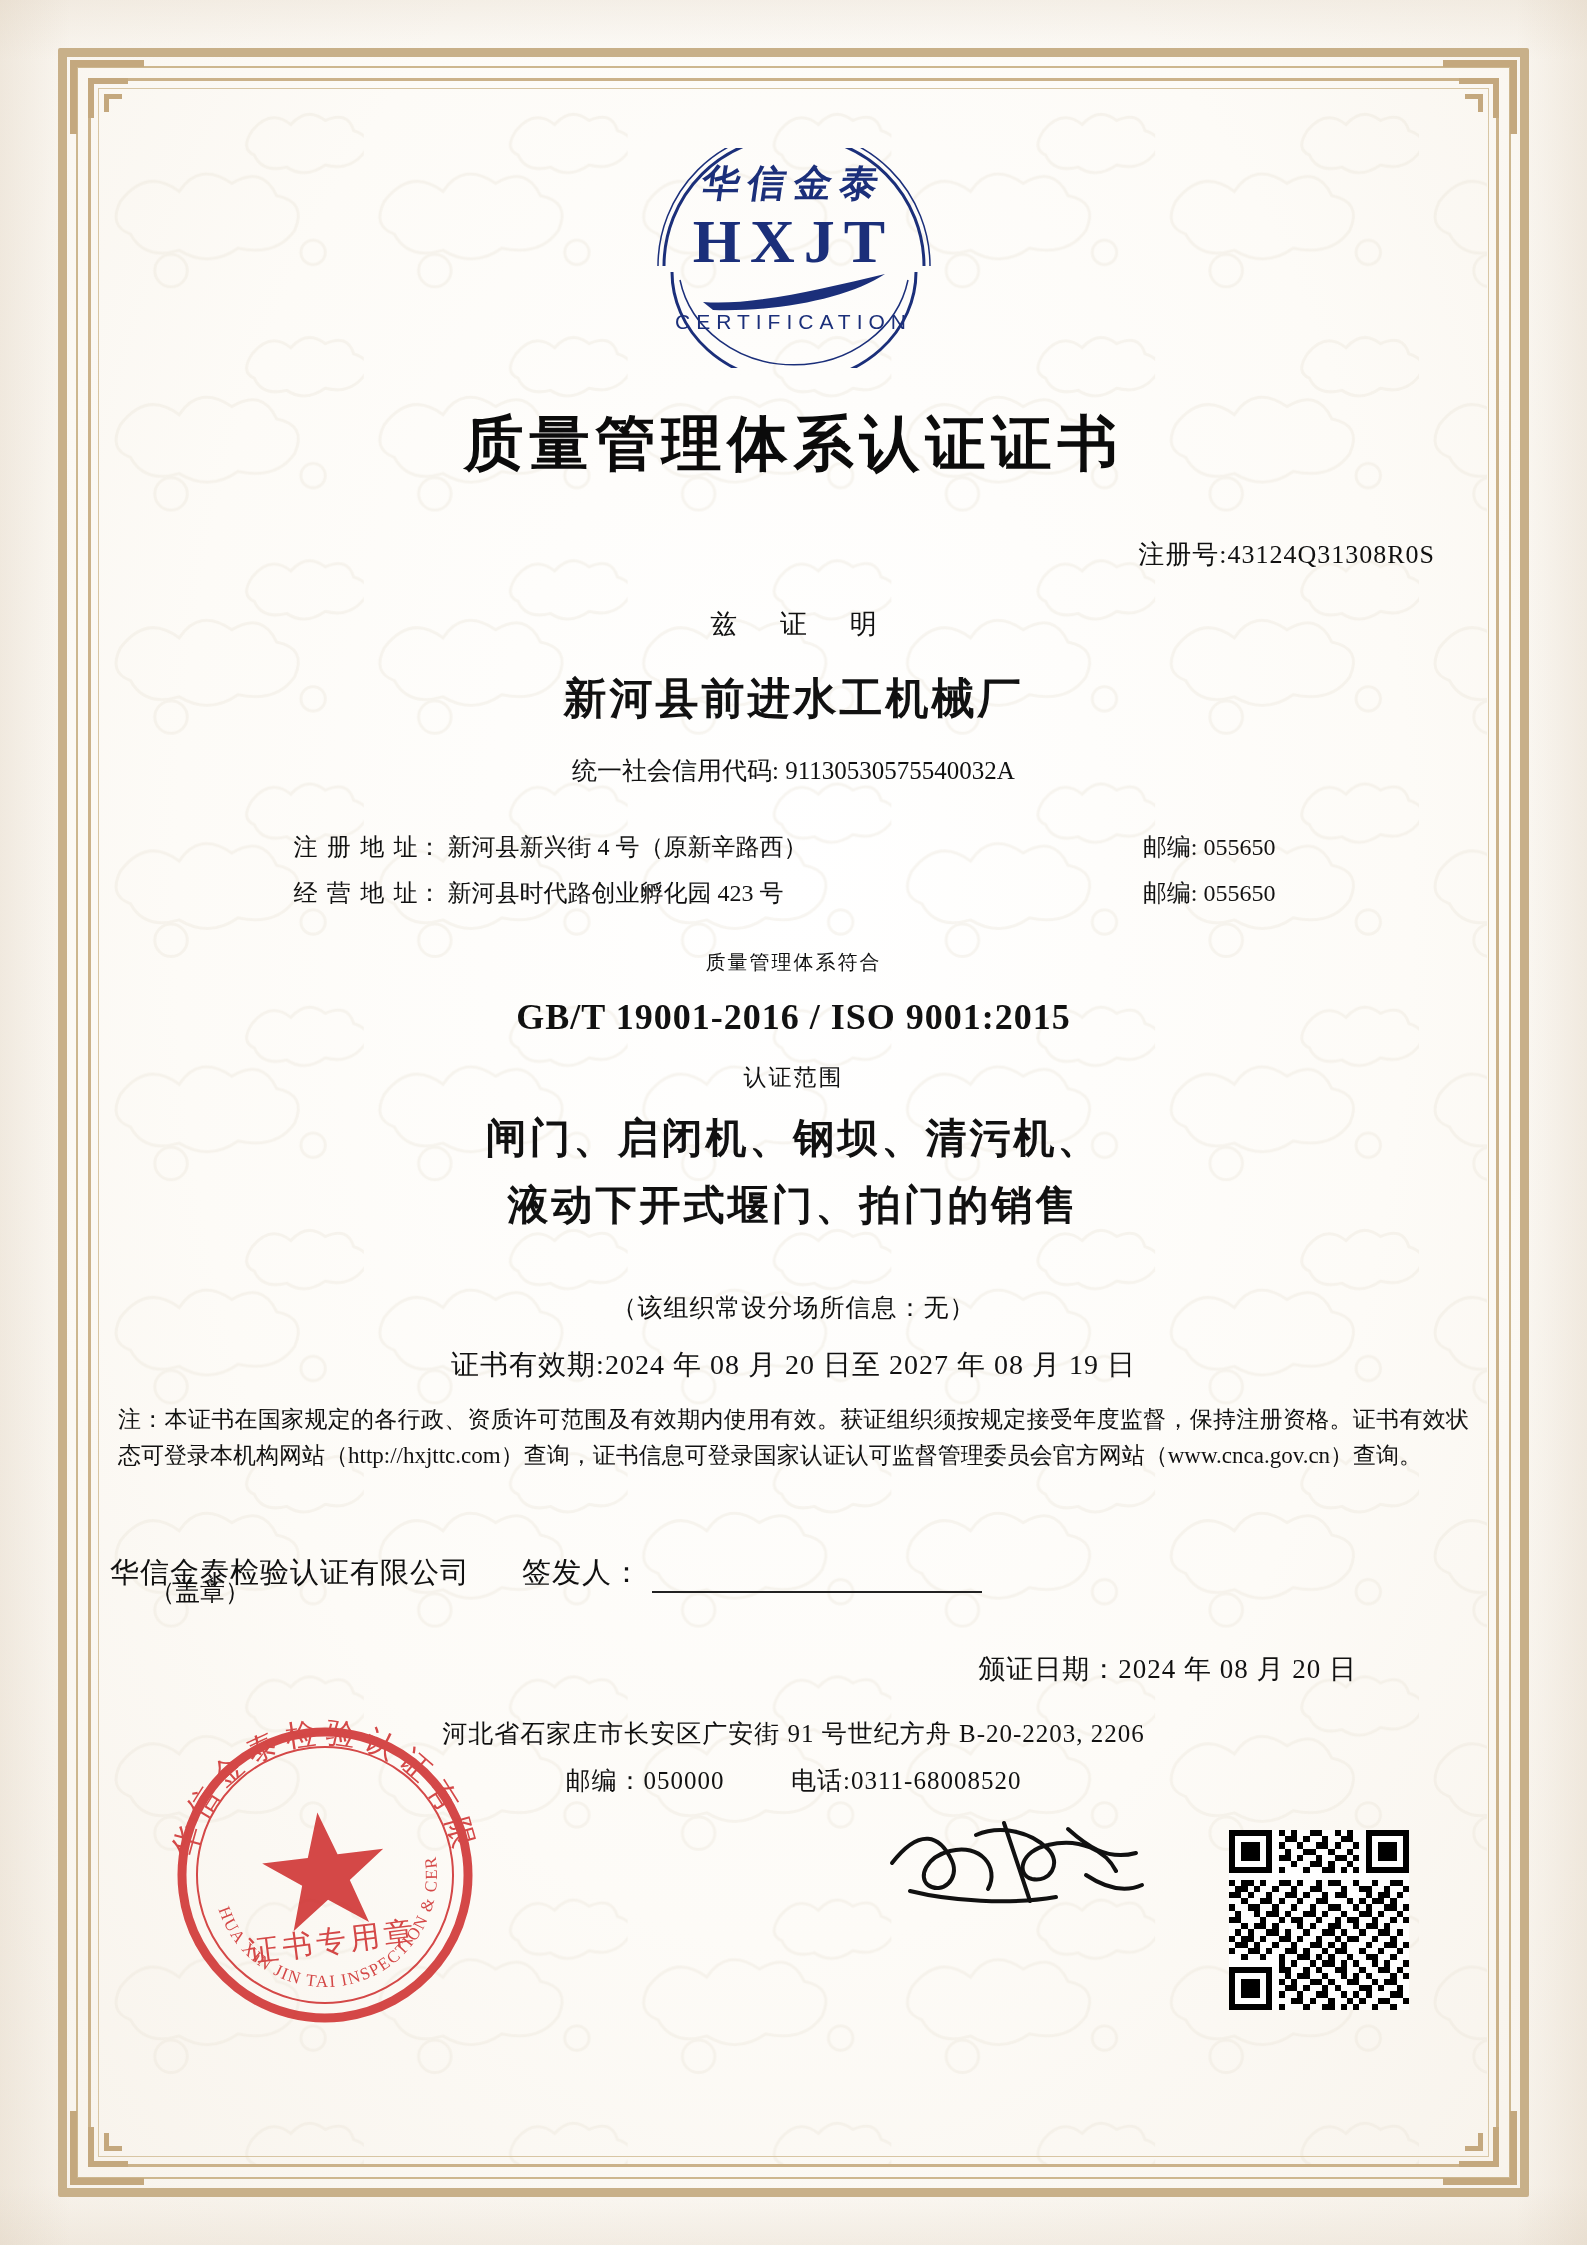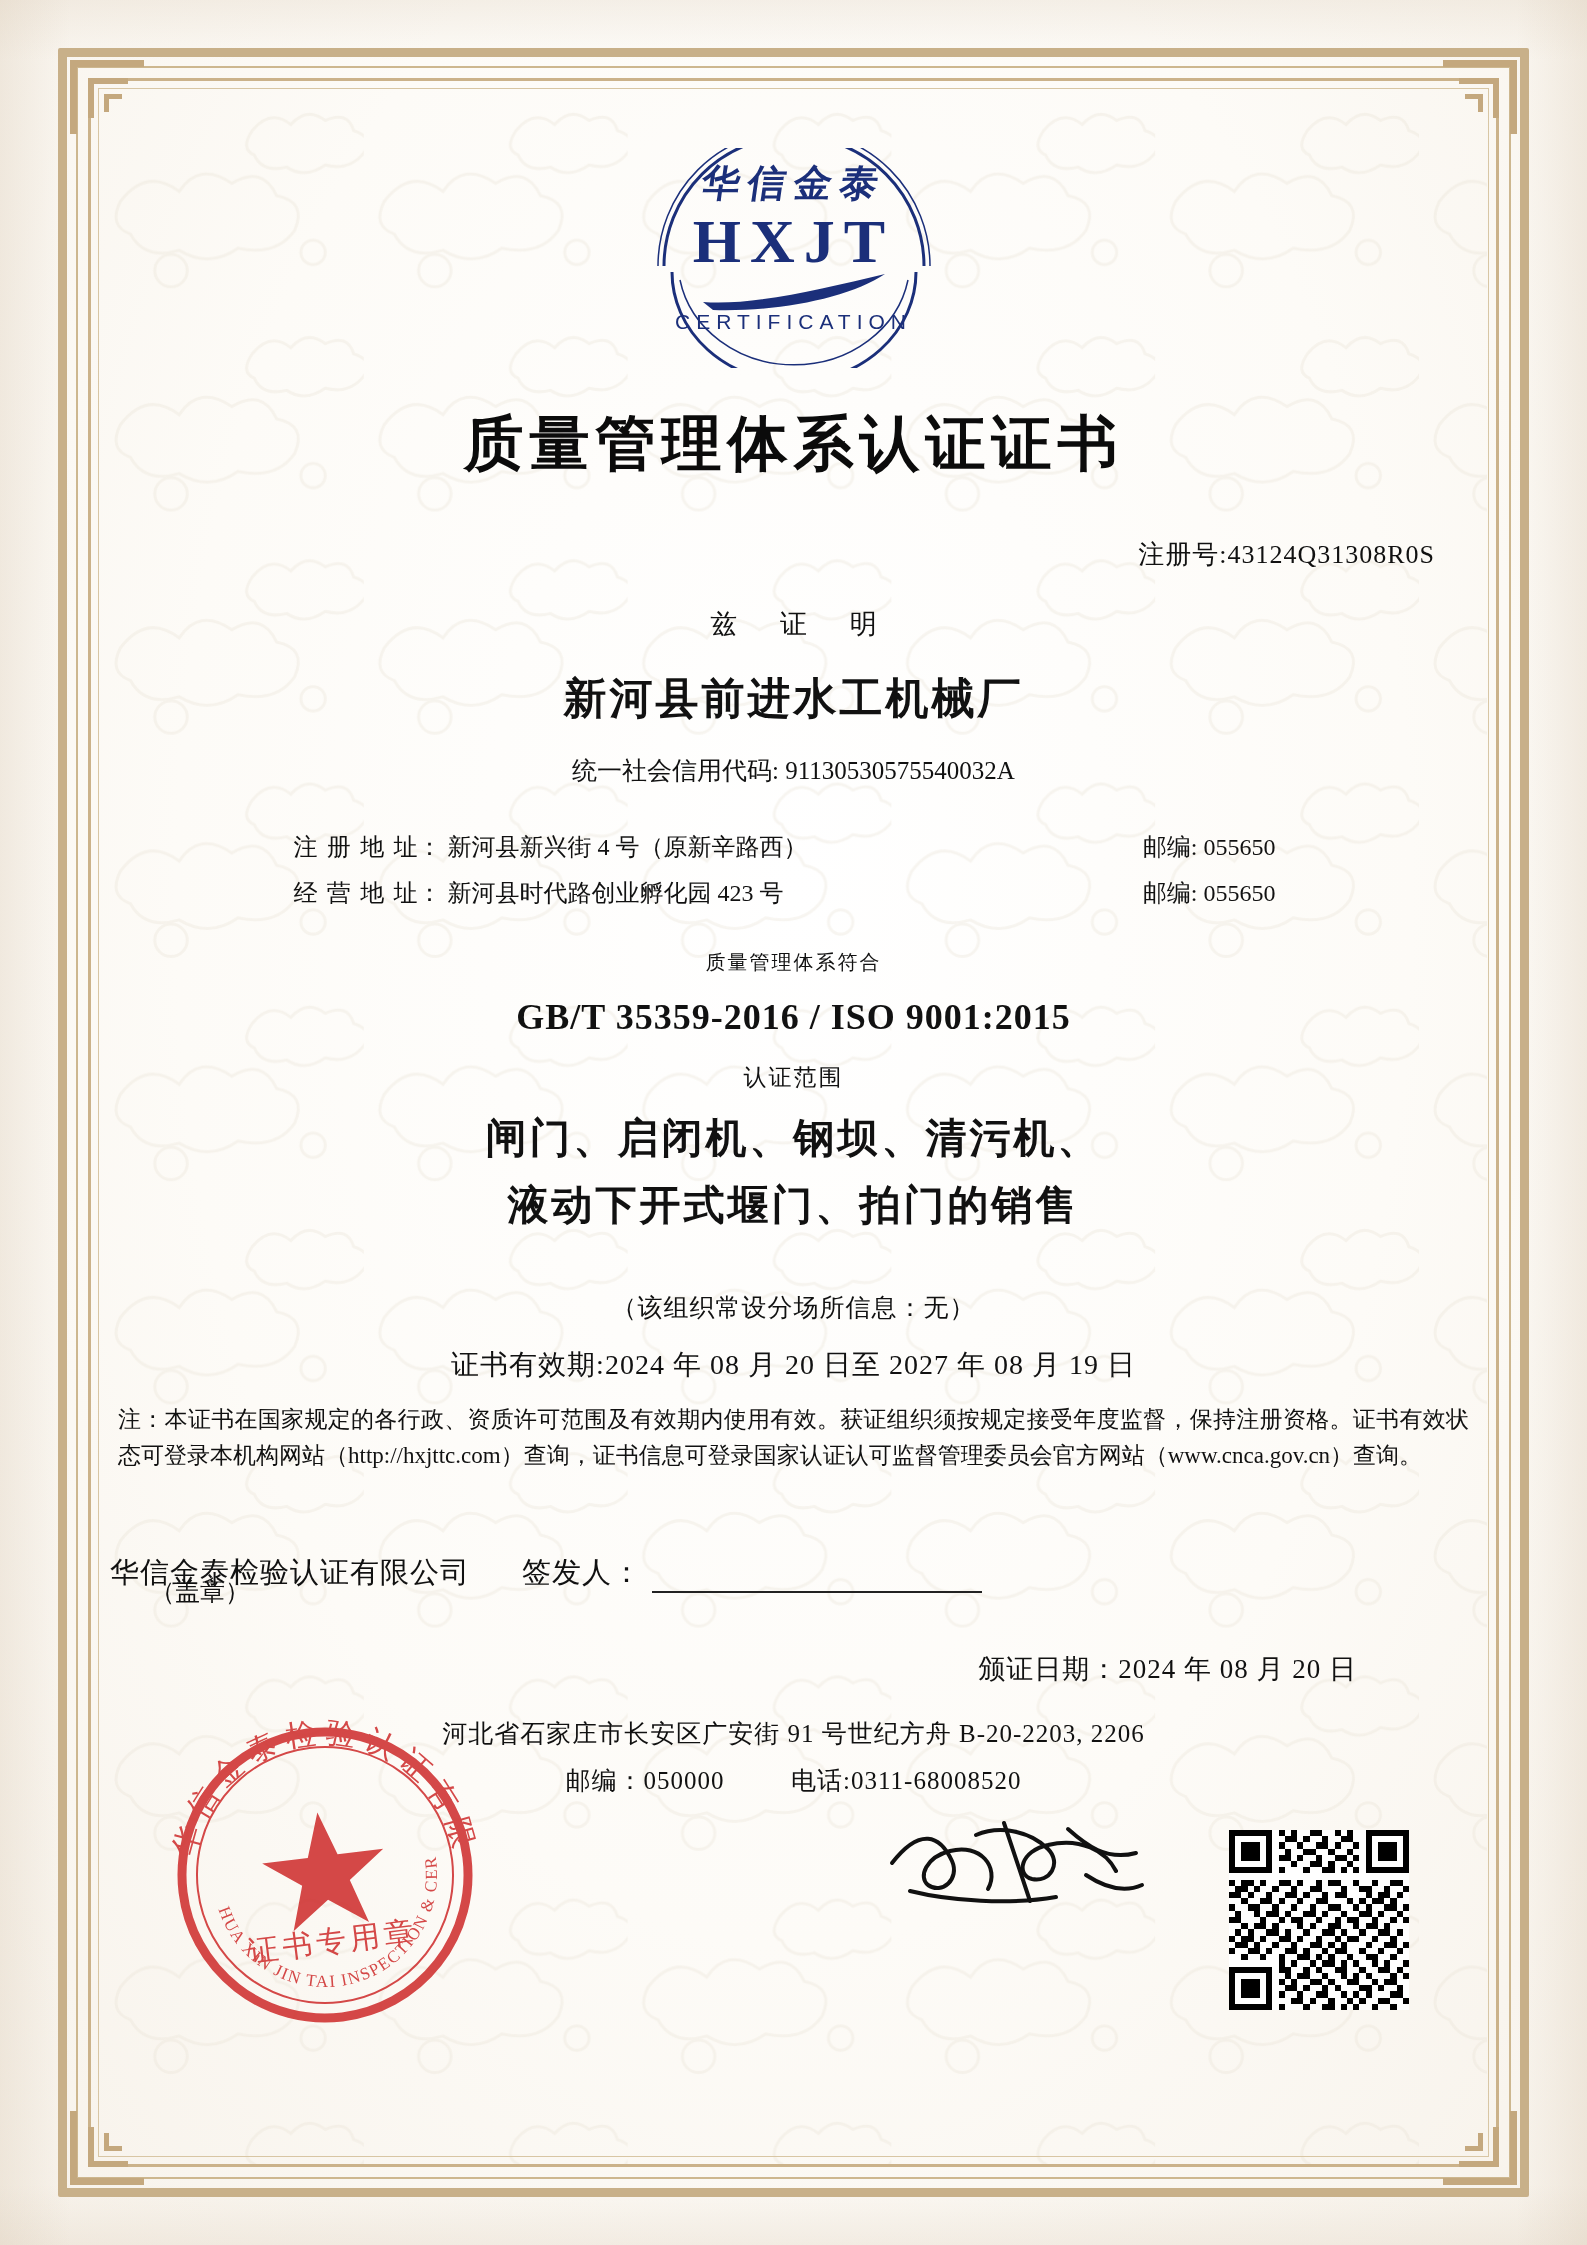--- a/index.html
+++ b/index.html
@@ -435,21 +435,21 @@
         <span class="addr-colon">：</span>
         <span class="addr-value">新河县时代路创业孵化园 423 号</span>
         <span class="addr-zip">
           <span>邮编:</span>
           <span>055650</span>
         </span>
       </div>
     </div>
 
     <div class="conform-label">质量管理体系符合</div>
-    <div class="standard">GB/T 35359-2016 / ISO 9001:2015</div>
+    <div class="standard">GB/T 19001-2016 / ISO 9001:2015</div>
 
     <div class="scope-label">认证范围</div>
     <div class="scope-line">闸门、启闭机、钢坝、清污机、</div>
     <div class="scope-line second">液动下开式堰门、拍门的销售</div>
 
     <div class="branch-note">（该组织常设分场所信息：无）</div>
     <div class="validity">证书有效期:2024 年 08 月 20 日至 2027 年 08 月 19 日</div>
 
     <div class="note">注：本证书在国家规定的各行政、资质许可范围及有效期内使用有效。获证组织须按规定接受年度监督，保持注册资格。证书有效状态可登录本机构网站（http://hxjttc.com）查询，证书信息可登录国家认证认可监督管理委员会官方网站（www.cnca.gov.cn）查询。</div>
 

